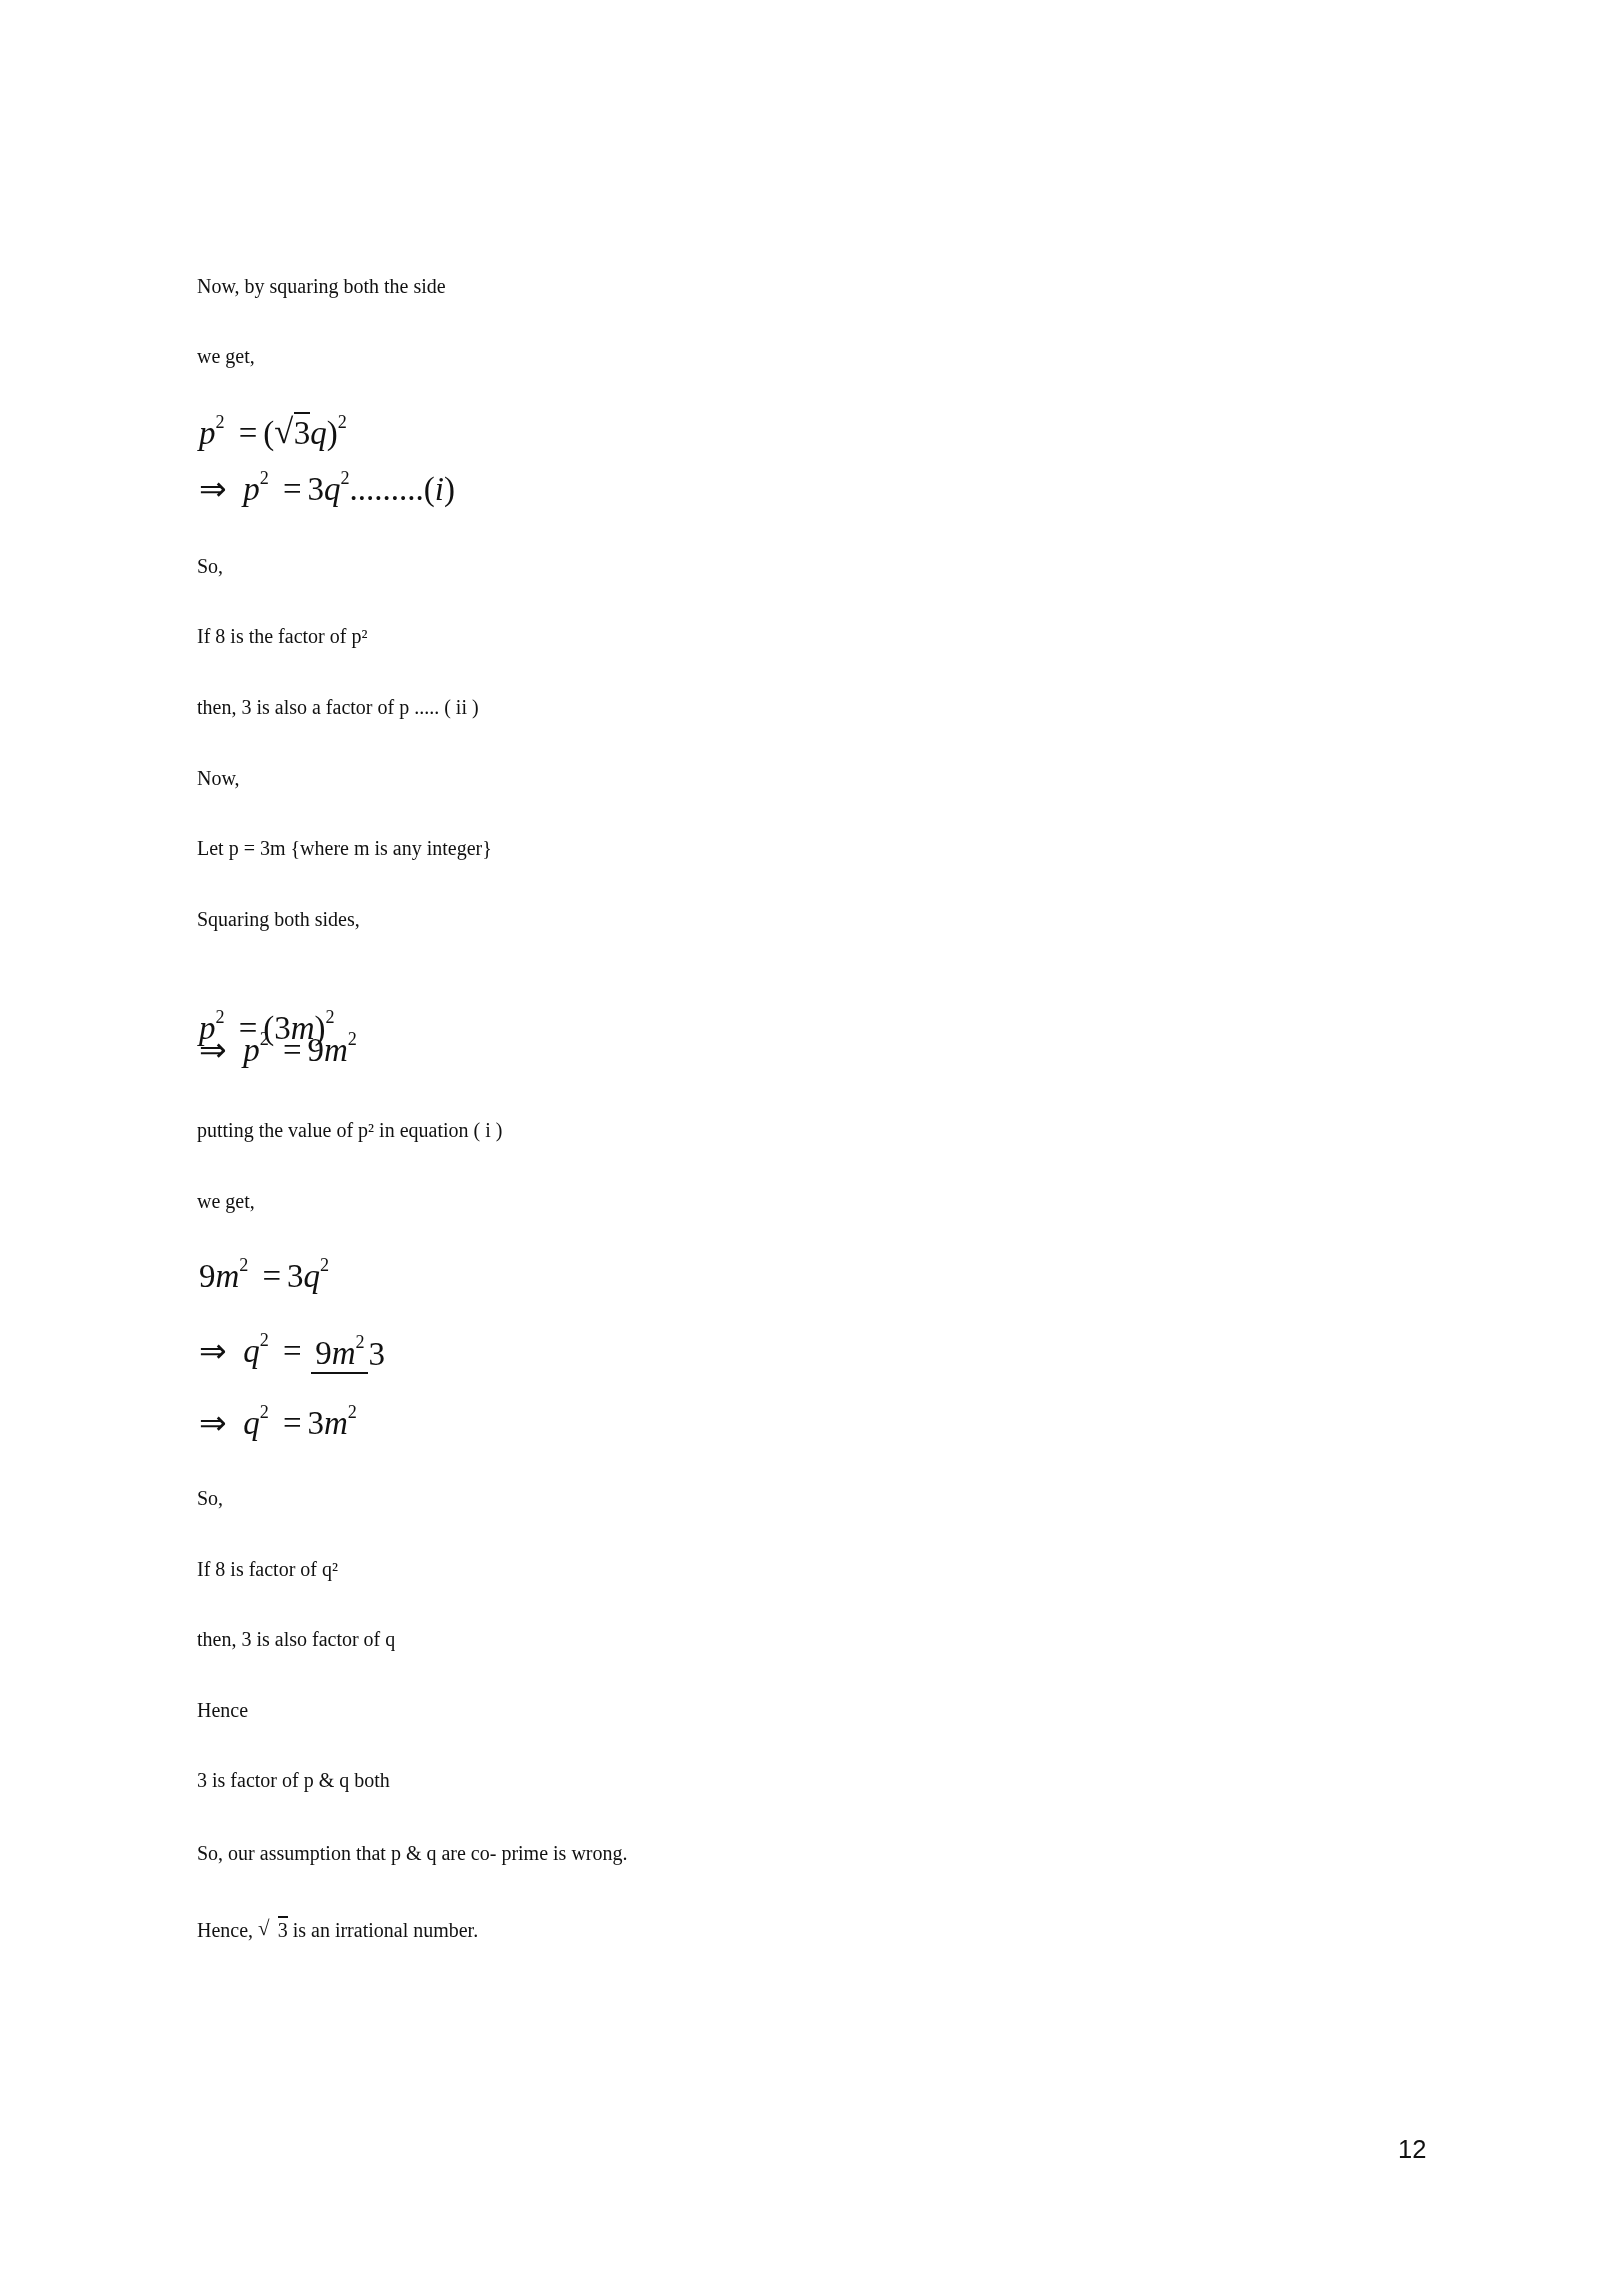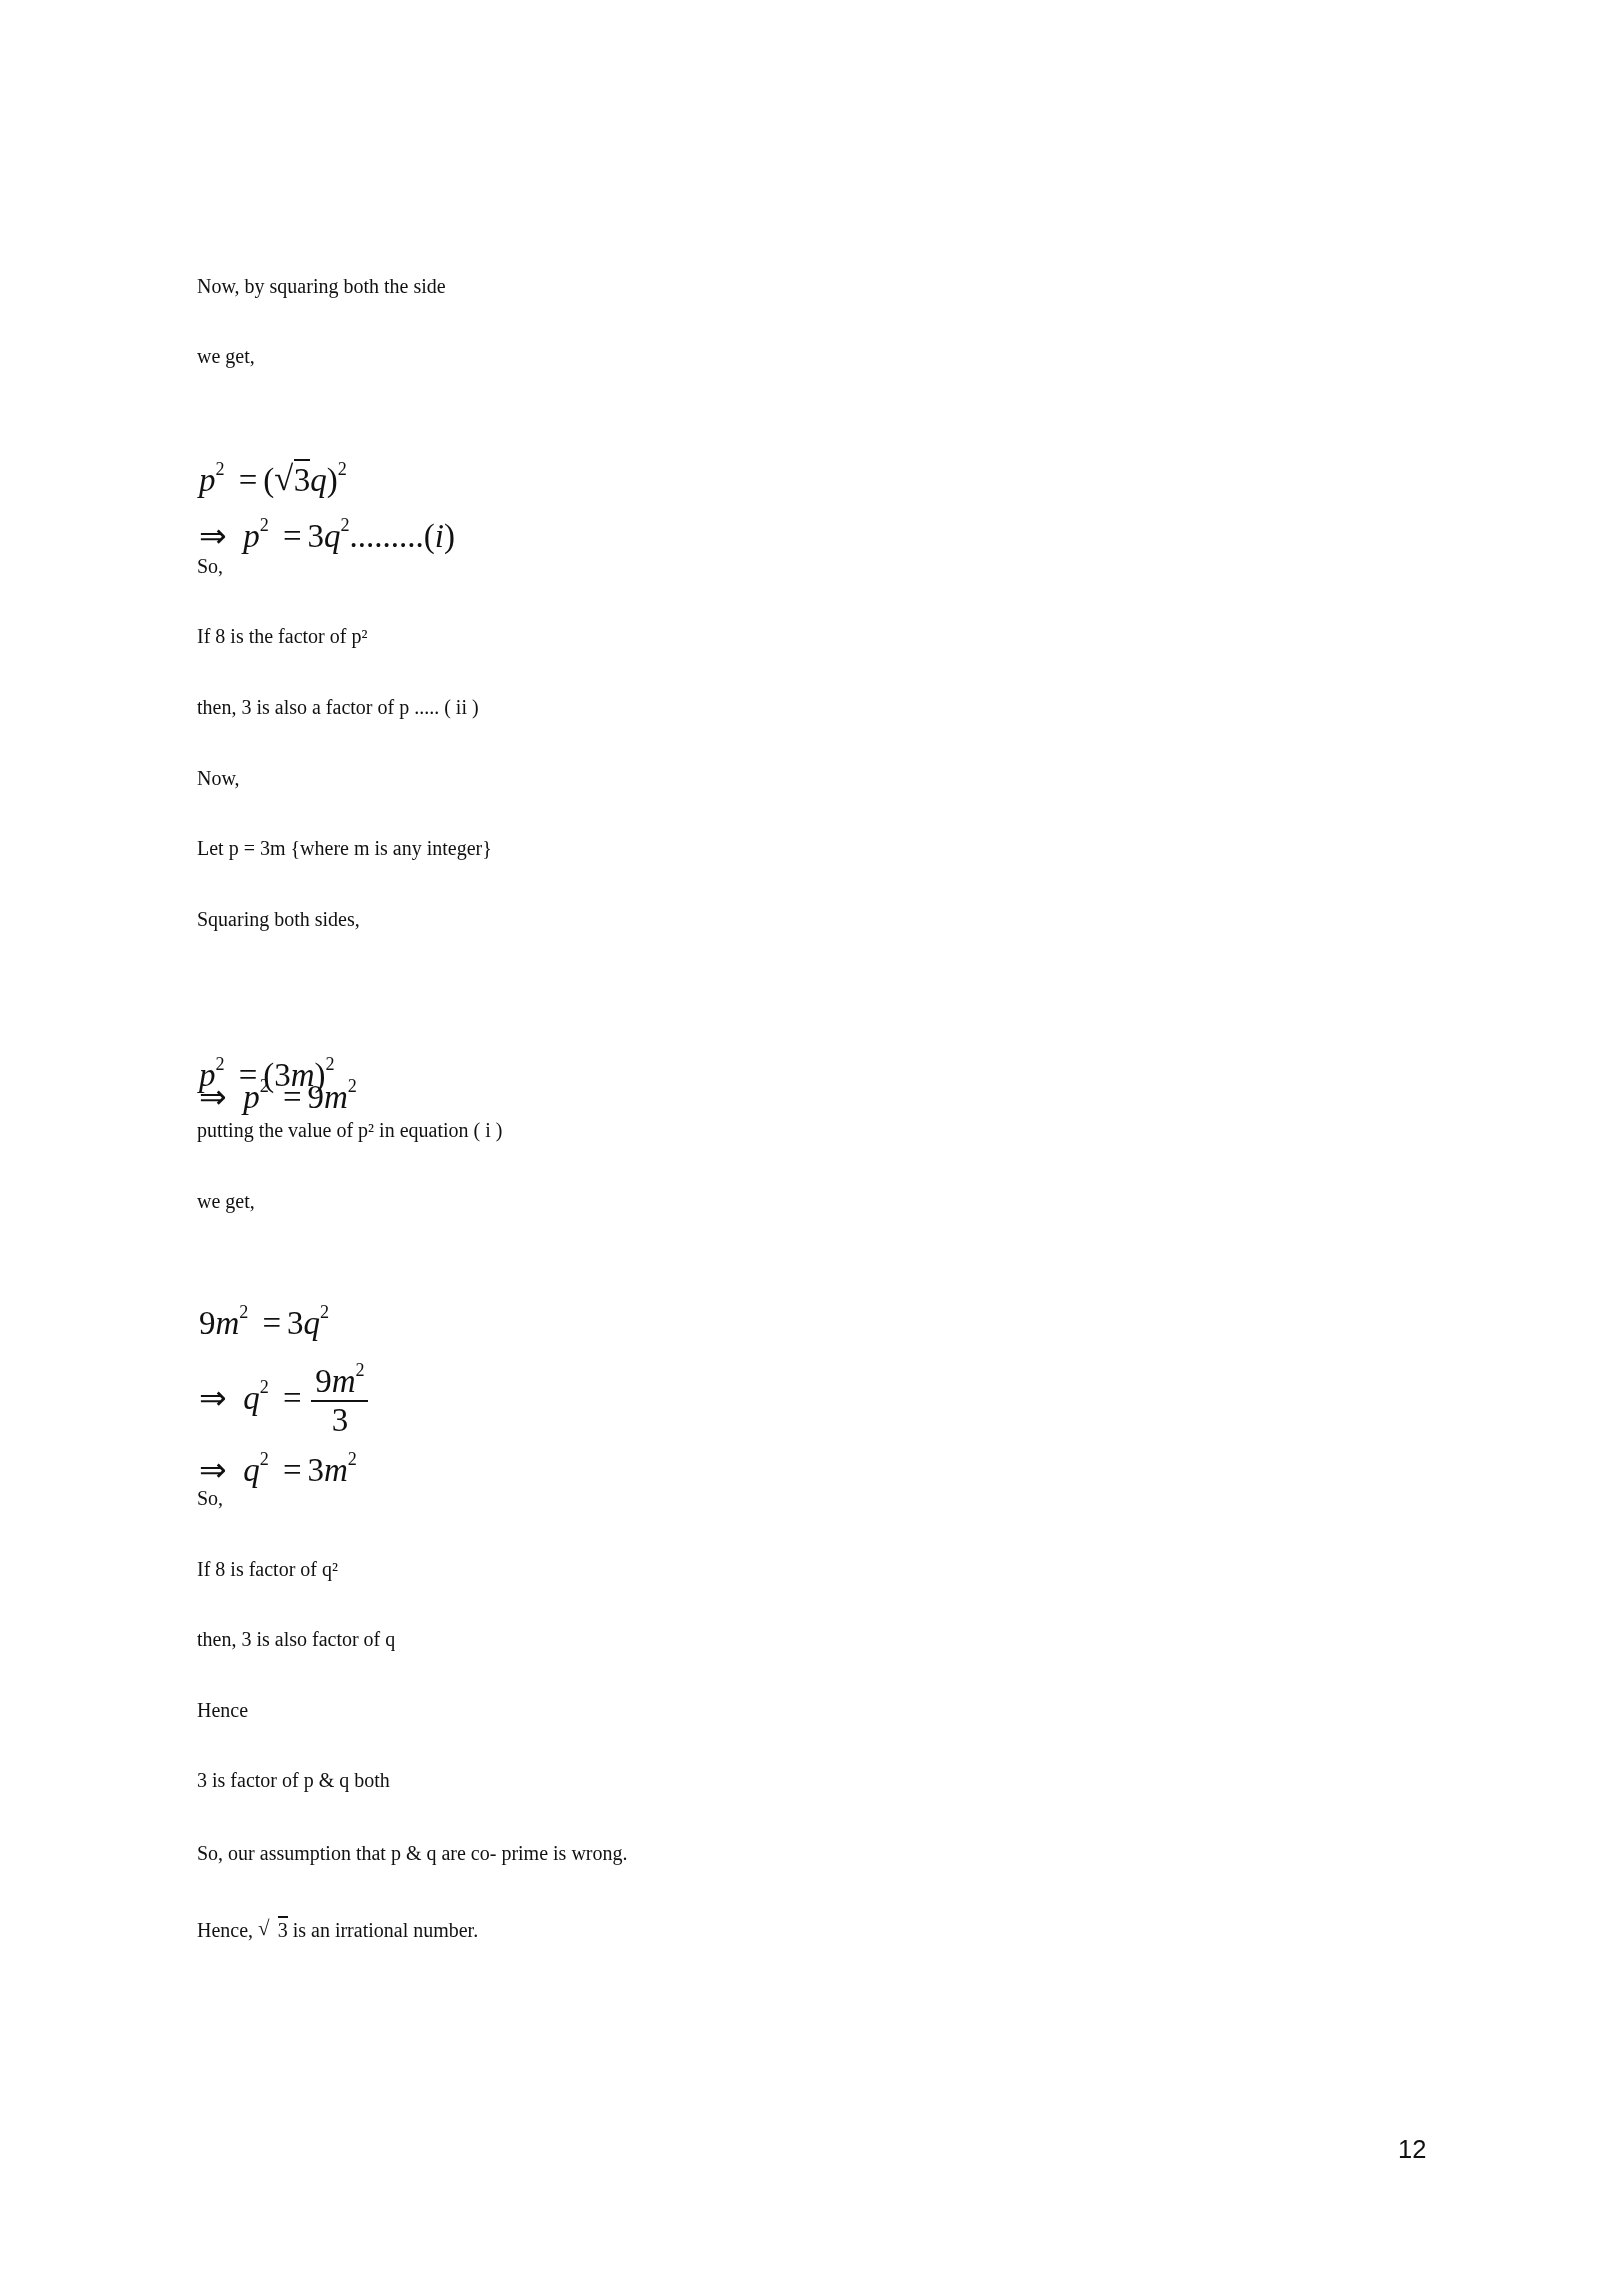--- a/index.html
+++ b/index.html
@@ -1,27 +1,27 @@
 <!DOCTYPE html>
 <html><head>
 <meta charset="utf-8">
 <style>
   html, body { margin:0; padding:0; background:#ffffff; }
   body { width:1621px; height:2293px; position:relative; overflow:hidden;
          font-family:"Liberation Serif", "DejaVu Serif", serif; color:#111111; }
   .line { position:absolute; left:197px; font-size:20px; line-height:39px; white-space:nowrap; }
   .math { position:absolute; left:199px; font-size:33px; line-height:39px; white-space:nowrap;
-          font-family:"Liberation Serif", serif;margin-top:47px; }
+          font-family:"Liberation Serif", serif; }
   .math i { font-style:italic; }
   .math sup, .line sup { font-size:0.55em; vertical-align:0.9em; line-height:0; }
   .sym { margin:0 5.9px; }
   .sqrt { display:inline-block; position:relative; padding-left:19.6px; }
   .sqrt::before { content:"\221A"; position:absolute; left:0; top:-2px; font-size:1.05em; }
   .sqrt .rad { border-top:2px solid #111; padding-top:1px; }
-  .frac { display:inline-flex; flex-direction:column; align-items:center; vertical-align:middle; margin-left:3.9px; }
+  .frac { display:inline-flex; flex-direction:row; align-items:center; vertical-align:middle; margin-left:3.9px; }
   .frac .num { border-bottom:2.9px solid #111; padding:0 3.9px; line-height:37px; }
   .frac .den { line-height:37px; }
   .pagenum { position:absolute; left:1398px; top:2135px; font-size:25.5px; line-height:29px;
              font-family:"Liberation Sans", sans-serif;text-align:center; }
 </style>
 </head>
 <body>
 
 <div>
 

